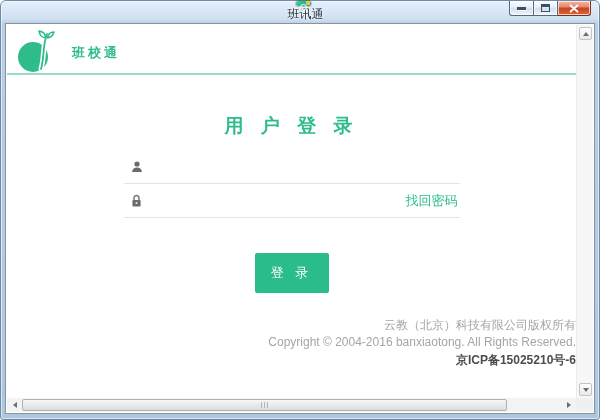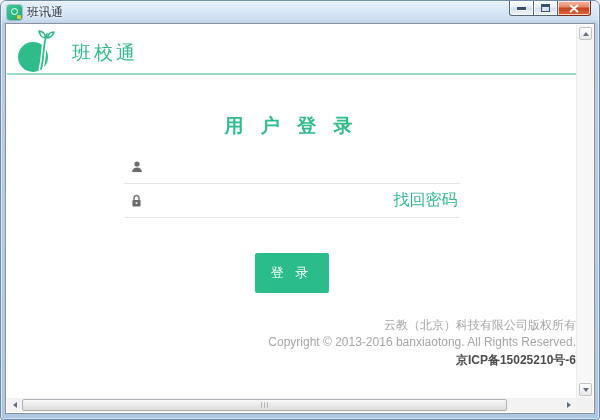--- a/index.html
+++ b/index.html
@@ -7,21 +7,21 @@
     --underline:#e4e4e4; --footer-gray:#a5a5a5; --icp:#4c4c4c;
   }
   *{box-sizing:border-box; margin:0; padding:0;}
   html,body{background:#fff;}
   body{width:600px;height:420px;font-family:"Liberation Sans","DejaVu Sans",sans-serif;}
 
   
   .frame{position:relative;width:600px;height:420px;border:1px solid #6f8bab;border-radius:6px 6px 3px 3px;
     background:linear-gradient(180deg,#e6f0fa 0px,#cfe0f1 18px,#b9cfe7 23px,#aec7e1 100%);
     box-shadow:inset 0 0 0 1px rgba(255,255,255,.55);}
-  .titlebar{position:absolute;top:0;left:0;right:0;height:22px;display:flex;align-items:center;padding-left:6px;}
+  .titlebar{position:absolute;top:0;left:0;right:0;height:22px;display:flex;align-items:center;padding-left:6px;flex-direction:column;}
   .app-icon{width:15px;height:15px;border-radius:3px;background:linear-gradient(145deg,#3ecb96,#1ea874);
     position:relative;box-shadow:0 0 0 1px rgba(0,0,0,.18);}
   .app-icon i{position:absolute;left:4px;top:3px;width:7px;height:7px;border:1.5px solid #fff;border-radius:50%;display:block;}
   .app-icon b{position:absolute;right:1px;bottom:1px;width:4px;height:4px;background:#e8c84a;border-radius:1px;display:block;}
   .title-text{margin-left:5px;font-size:12px;color:#1d2c3a;text-shadow:0 0 3px #fff,0 0 2px #fff;}
   .caption{position:absolute;top:0;right:8px;display:flex;}
   .cap{height:15px;border:1px solid #52687f;border-top:none;display:flex;align-items:center;justify-content:center;
     background:linear-gradient(#fdfeff,#e7eef6 45%,#d3dfec 50%,#eef4fa);box-shadow:inset 0 0 0 1px rgba(255,255,255,.7);cursor:pointer;}
   .cap-min{width:25px;border-radius:0 0 0 3px;}
   .cap-max{width:24px;border-left:none;}
@@ -46,29 +46,29 @@
     background:linear-gradient(#f7f7f7,#dedede);display:flex;align-items:center;justify-content:center;cursor:grab;}
   .grip{width:8px;height:6px;background:repeating-linear-gradient(90deg,#b5b5b5 0 1px,transparent 1px 3px);}
   .corner{position:absolute;right:1px;bottom:1px;width:17px;height:14px;background:#f0f0f0;}
   .tri-up{width:0;height:0;border-left:3.5px solid transparent;border-right:3.5px solid transparent;border-bottom:4.5px solid #5f6f7f;}
   .tri-down{width:0;height:0;border-left:3.5px solid transparent;border-right:3.5px solid transparent;border-top:4.5px solid #5f6f7f;}
   .tri-left{width:0;height:0;border-top:3.5px solid transparent;border-bottom:3.5px solid transparent;border-right:4.5px solid #5f6f7f;}
   .tri-right{width:0;height:0;border-top:3.5px solid transparent;border-bottom:3.5px solid transparent;border-left:4.5px solid #5f6f7f;}
 
   
   .brand{display:flex;align-items:center;padding:6px 0 0 9px;height:48px;}
-  .brand-name{margin-left:10px;margin-top:2px;font-size:19px;font-weight:normal;color:var(--accent);letter-spacing:3px;}
+  .brand-name{margin-left:10px;margin-top:2px;font-size:13px;font-weight:bold;color:var(--accent);letter-spacing:3px;}
   .divider{height:2px;background:var(--divider);margin-top:0px;}
   .heading{margin-top:38px;text-align:center;font-size:19px;font-weight:bold;color:var(--accent);letter-spacing:6px;}
   .form{width:336px;margin:11px auto 0;}
   .row{display:flex;align-items:center;height:34px;border-bottom:1px solid var(--underline);}
   .row .ficon{width:16px;height:16px;margin-left:5px;flex:0 0 auto;display:flex;align-items:center;justify-content:center;}
   .row input{flex:1;border:none;outline:none;font-size:13px;padding:0 8px;background:transparent;color:#333;
     font-family:"Liberation Sans","DejaVu Sans",sans-serif;}
-  .forgot{font-size:16px;color:var(--accent);text-decoration:none;margin-right:2px;white-space:nowrap;cursor:pointer;margin-left:40px;}
+  .forgot{font-size:13px;color:var(--accent);text-decoration:none;margin-right:2px;white-space:nowrap;cursor:pointer;margin-left:40px;}
   .login-btn{display:block;margin:35px auto 0;width:74px;height:40px;border:none;border-radius:2px;
     background:var(--button);color:#fff;font-size:13px;letter-spacing:4px;cursor:pointer;
     font-family:"Liberation Sans","DejaVu Sans",sans-serif;}
   .footer{margin-top:24px;text-align:right;font-size:12px;color:var(--footer-gray);line-height:17px;}
   .footer .icp{color:var(--icp);font-weight:bold;margin-top:1px;}
 </style>
 </head>
 <body>
 
 <div class="frame">
@@ -132,21 +132,21 @@
           </span>
           <input type="password" placeholder="" style="">
           <a class="forgot">找回密码</a>
         </div>
       </div>
 
       <button class="login-btn">登 录</button>
 
       <div class="footer">
         <div>云教（北京）科技有限公司版权所有</div>
-        <div>Copyright © 2013-2016 banxiaotong. All Rights Reserved.</div>
+        <div>Copyright © 2004-2016 banxiaotong. All Rights Reserved.</div>
         <div class="icp">京ICP备15025210号-6</div>
       </div>
 
     </div>
 
     <div class="vscroll">
       <div class="vs-btn vs-up">
           <span class="tri-up"></span>
         </div>
       <div class="vs-btn vs-down">

